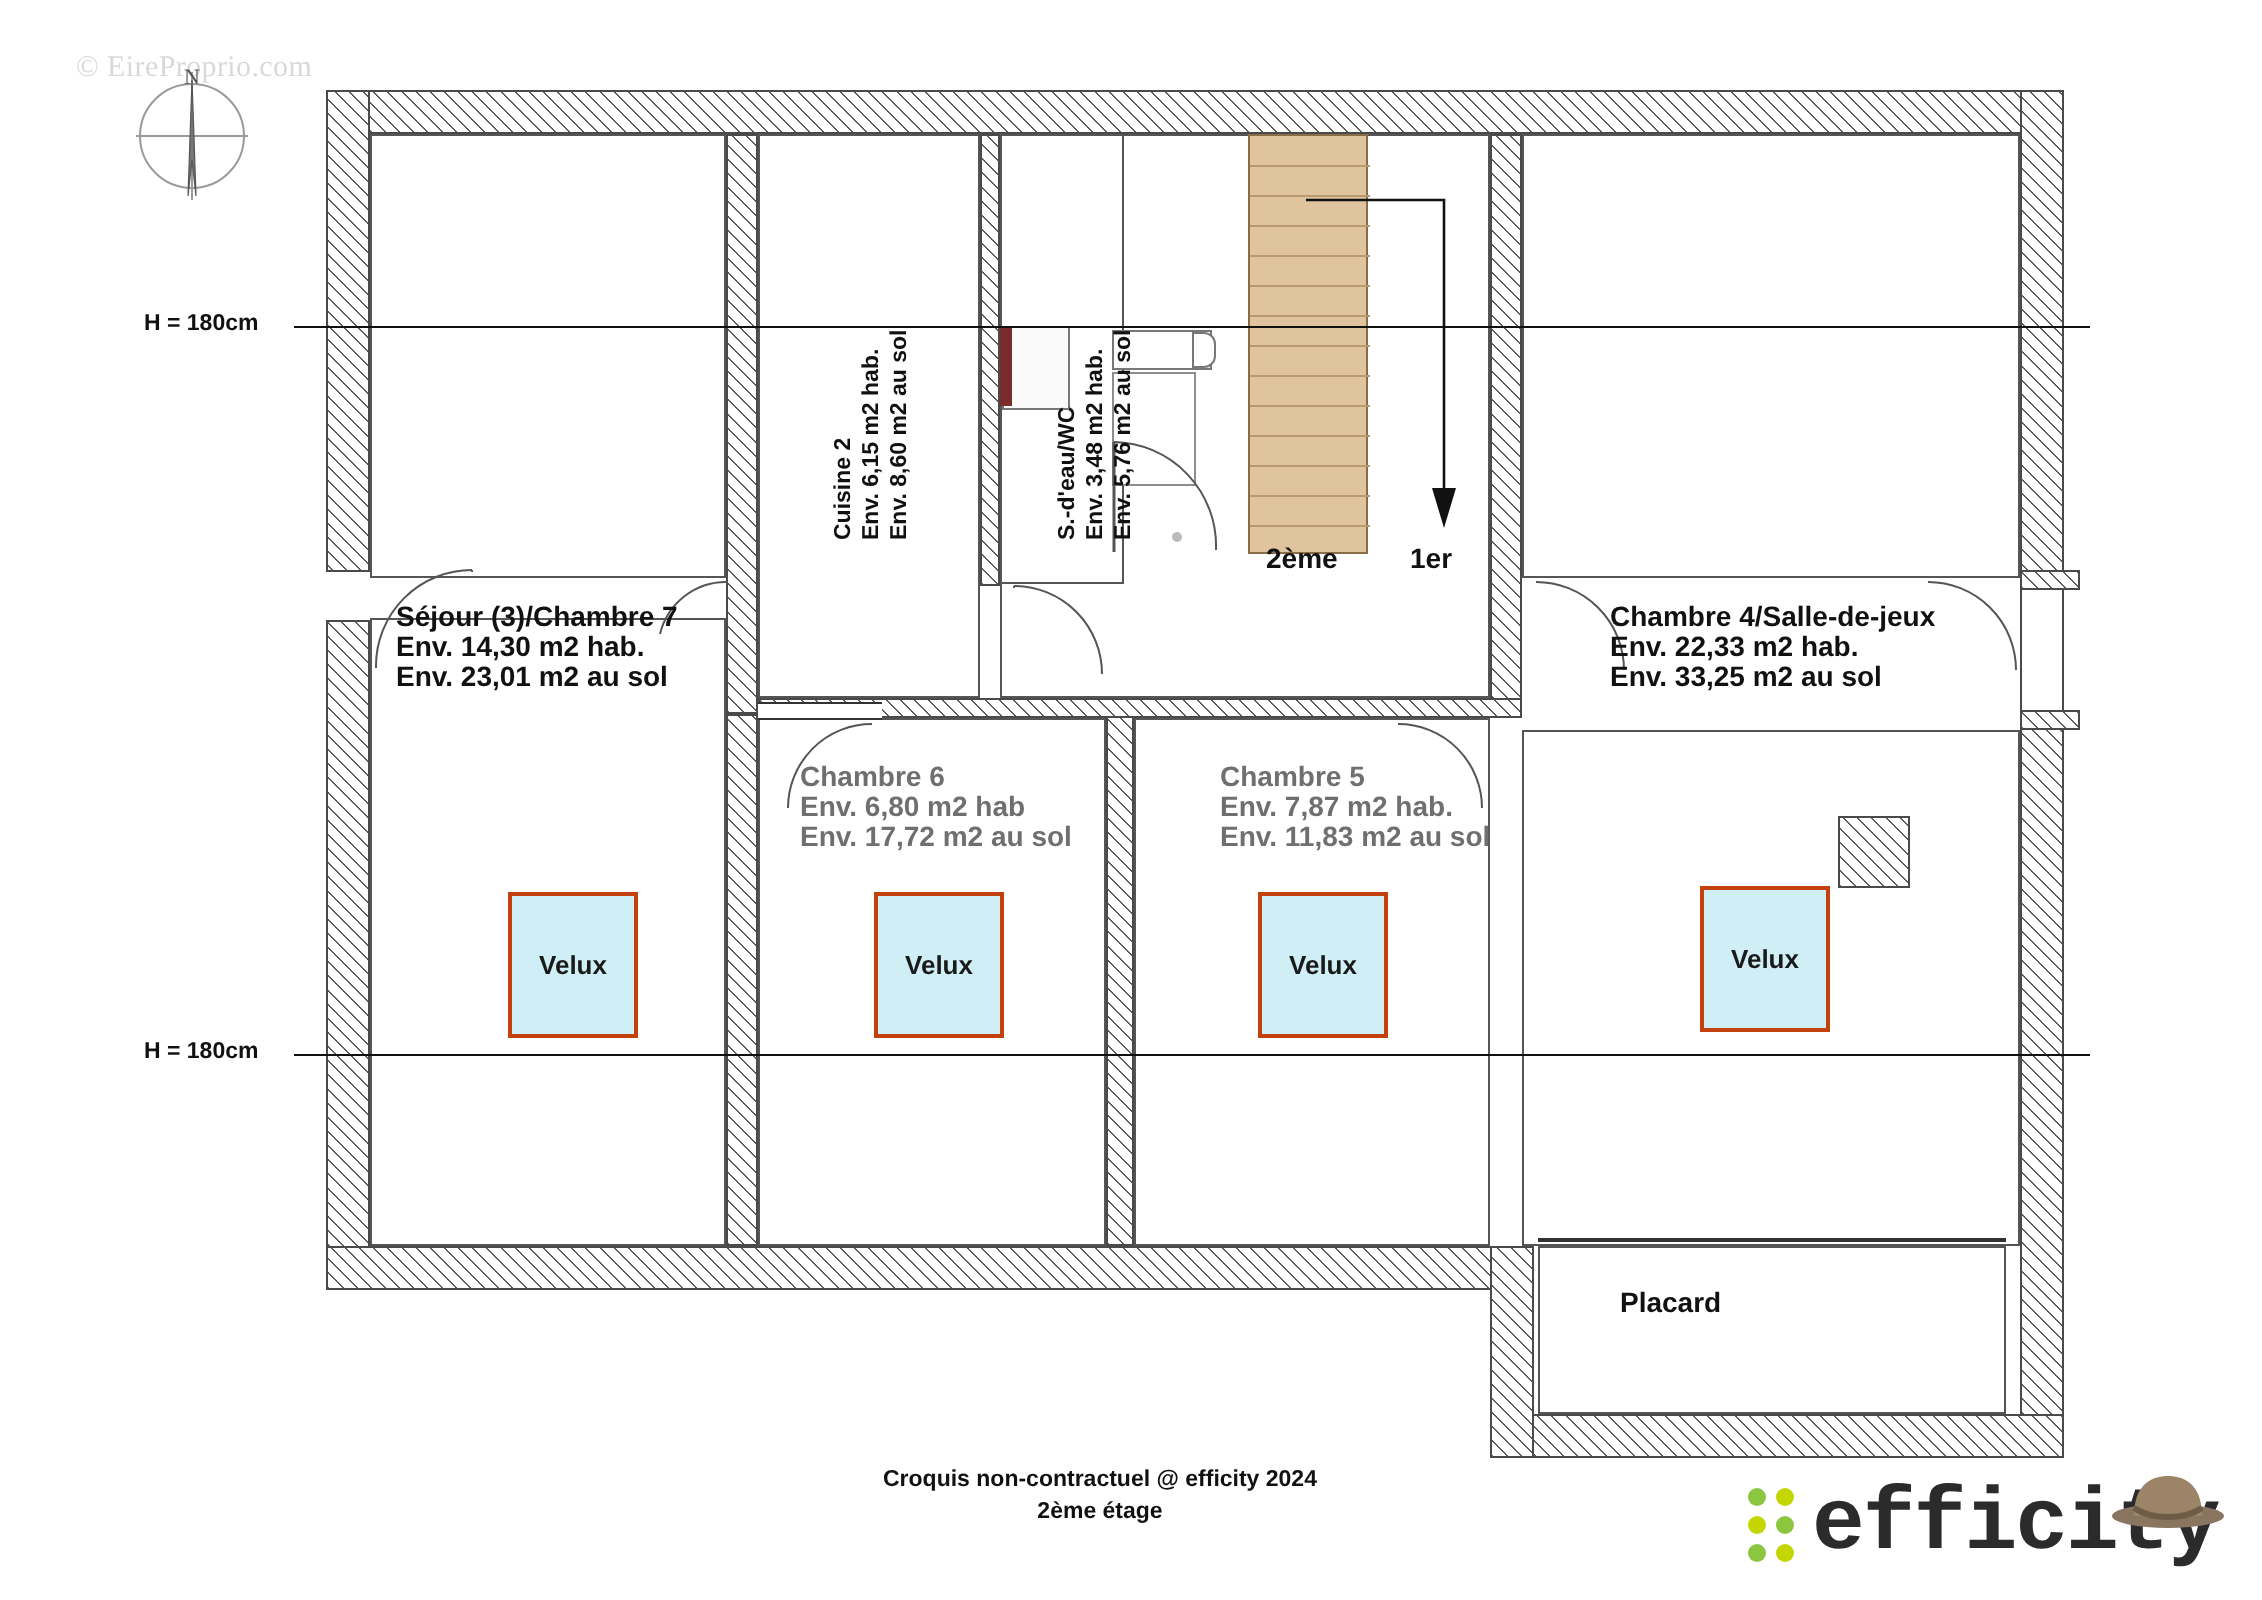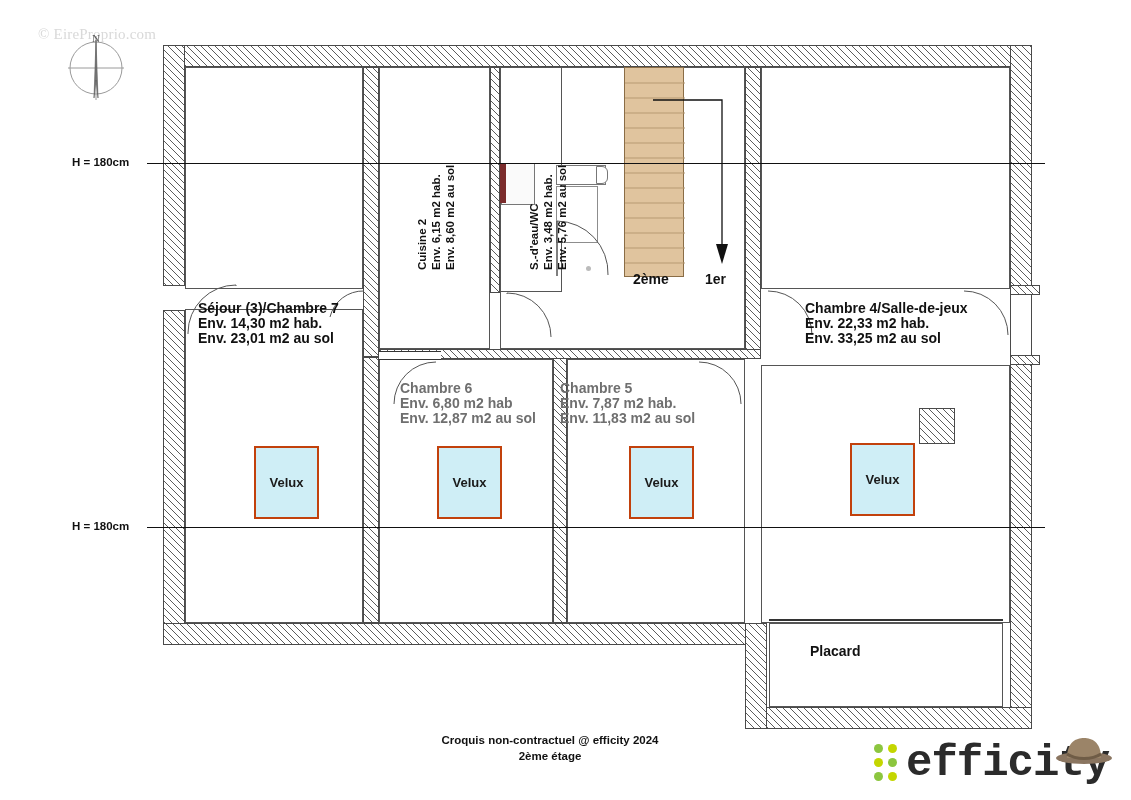--- a/index.html
+++ b/index.html
@@ -257,24 +257,24 @@
 
   <div class="abs" style="left:805px;top:301px;width:190px;">
     <div class="lbl">Chambre 4/Salle-de-jeux</div>
     <div class="lbl">Env. 22,33 m2 hab.</div>
     <div class="lbl">Env. 33,25 m2 au sol</div>
   </div>
 
   <div class="abs" style="left:400px;top:381px;width:170px;">
     <div class="lbl grey">Chambre 6</div>
     <div class="lbl grey">Env. 6,80 m2 hab</div>
-    <div class="lbl grey">Env. 12,87 m2 au sol</div>
-  </div>
-
-  <div class="abs" style="left:560px;top:381px;width:165px;">
+    <div class="lbl grey">Env. 17,72 m2 au sol</div>
+  </div>
+
+  <div class="abs" style="left:610px;top:381px;width:165px;">
     <div class="lbl grey">Chambre 5</div>
     <div class="lbl grey">Env. 7,87 m2 hab.</div>
     <div class="lbl grey">Env. 11,83 m2 au sol</div>
   </div>
 
   <div class="abs lbl" style="left:810px;top:644px;width:150px;">Placard</div>
 
   <div class="abs" style="left:280px;top:734px;width:540px;">
     <div class="footer">Croquis non-contractuel @ efficity 2024</div>
     <div class="footer" style="margin-top:4px;">2ème étage</div>

